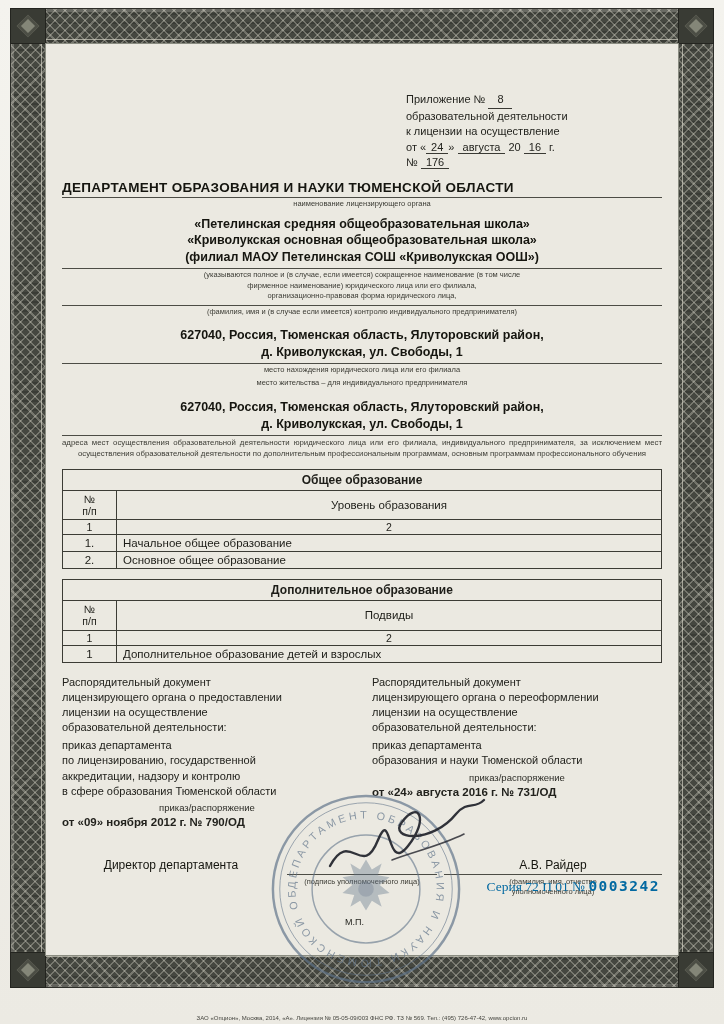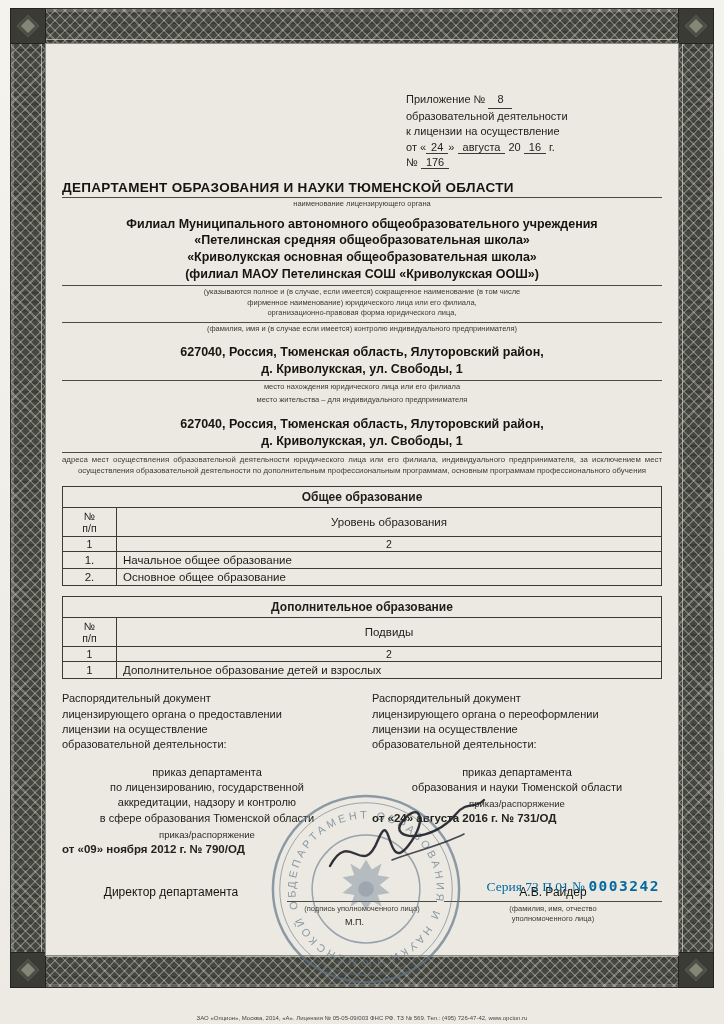--- a/index.html
+++ b/index.html
@@ -47,21 +47,21 @@
   .tbl th, .tbl td { border:1px solid #3c3c35; padding:2px 6px; }
   .tbl th { font-size:12px; text-align:center; padding:3px; }
   .tbl .num-col { width:54px; text-align:center; white-space:pre-line; font-size:10.5px; line-height:1.15; }
   .tbl .hdr td { text-align:center; }
   .tbl .sub td { text-align:center; font-size:10.5px; padding:1px; }
   .tbl .cnum { text-align:center; width:54px; }
 
   .orders { display:flex; gap:20px; margin-top:12px; font-size:11px; color:#22221d; }
   .order-col { flex:1; }
   .pre { white-space:pre-line; line-height:1.38; }
-  .order-body { margin-top:13px;text-align:center; }
+  .order-body { margin-top:3px; }
   .order-caption { text-align:center; font-size:9.5px; margin-top:3px; color:#2c2c27; }
   .order-date { font-weight:bold; margin-top:3px; font-size:11.5px; }
 
   .sig-row { display:flex; justify-content:space-between; margin-top:30px; }
   .sig-col { width:218px; text-align:center; }
   .sig-main { font-size:12px; color:#15150f; padding-bottom:2px; }
   .sig-cap { font-size:7.5px; color:#3b3b34; white-space:pre-line; border-top:1px solid #4c4c45;
              padding-top:2px; line-height:1.4; }
   .sig-mid { width:150px; margin-top:16px; }
 
@@ -109,21 +109,20 @@
         <span>№</span>
         <span class="u">176</span>
       </div>
     </div>
 
     <div class="title">ДЕПАРТАМЕНТ ОБРАЗОВАНИЯ И НАУКИ ТЮМЕНСКОЙ ОБЛАСТИ</div>
     <div class="rule"></div>
     <div class="caption">наименование лицензирующего органа</div>
 
     <div class="mt6">
-      <div class="org-line">Филиал Муниципального автономного общеобразовательного учреждения</div>
       <div class="org-line">«Петелинская средняя общеобразовательная школа»</div>
       <div class="org-line">«Криволукская основная общеобразовательная школа»</div>
       <div class="org-line">(филиал МАОУ Петелинская СОШ «Криволукская ООШ»)</div>
     </div>
     <div class="rule"></div>
     <div class="caption">(указываются полное и (в случае, если имеется) сокращенное наименование (в том числе</div>
     <div class="caption">фирменное наименование) юридического лица или его филиала,</div>
     <div class="caption">организационно-правовая форма юридического лица,</div>
     <div class="rule mt3"></div>
     <div class="caption">(фамилия, имя и (в случае если имеется) контролю индивидуального предпринимателя)</div>

